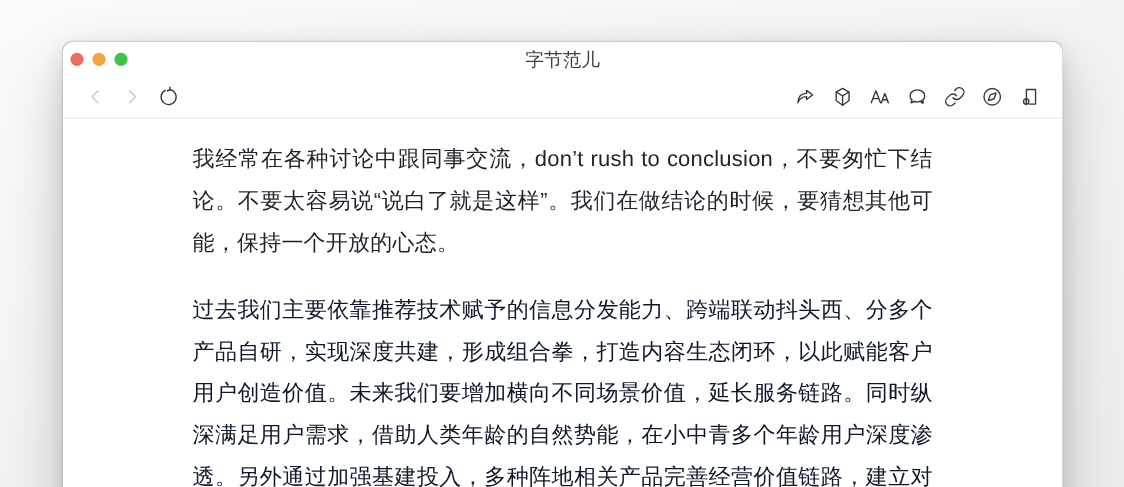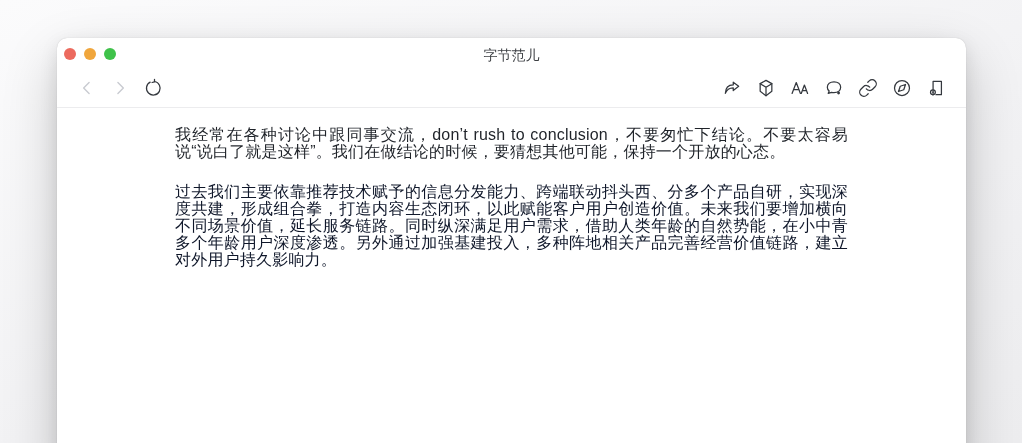--- a/index.html
+++ b/index.html
@@ -28,21 +28,21 @@
   }
   .traffic { display: flex; gap: 8px; }
   .traffic .dot { width: 12px; height: 12px; border-radius: 50%; }
   .dot.red    { background: #ec6a5e; }
   .dot.yellow { background: #f0a63c; }
   .dot.green  { background: #3fc24a; }
   .win-title {
     position: absolute; left: 0; right: 0; top: 0;
     height: 31px; line-height: 34px;
     text-align: center;
-    font-size: 14px;
+    font-size: 17px;
     color: #3c3f43;
   }
   
   .toolbar {
     height: 39px;
     display: flex;
     align-items: center;
     padding: 0 20px;
     border-bottom: 1px solid #ececee;
   }
@@ -56,22 +56,22 @@
   }
   .icon-btn svg { width: 20px; height: 20px; }
   .stroke-dark { stroke: #34383e; fill: none; stroke-width: 1.5; stroke-linecap: round; stroke-linejoin: round; }
   .stroke-muted { stroke: #c9cbd1; fill: none; stroke-width: 1.7; stroke-linecap: round; stroke-linejoin: round; }
   .fill-dark { fill: #34383e; stroke: none; }
   
   .content {
     padding: 18px 118px 0 118px;
   }
   .content p {
-    font-size: 16px;
-    line-height: 17px;
+    font-size: 20px;
+    line-height: 38px;
     letter-spacing: 0.2px;
     color: #1f2329;
     margin-bottom: 23px;
     text-align: justify;
   }
   .content p.para-underline {
     text-decoration: underline;
     text-decoration-color: #f7c28e;
     text-decoration-thickness: 4px;
     text-underline-offset: 7px;

